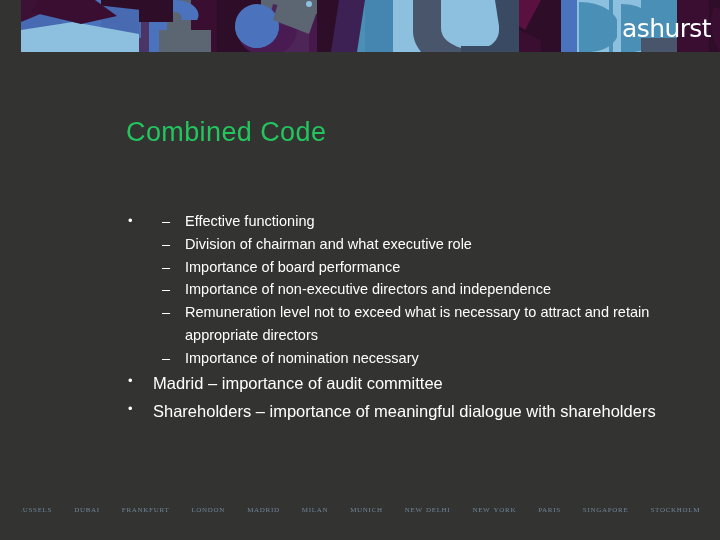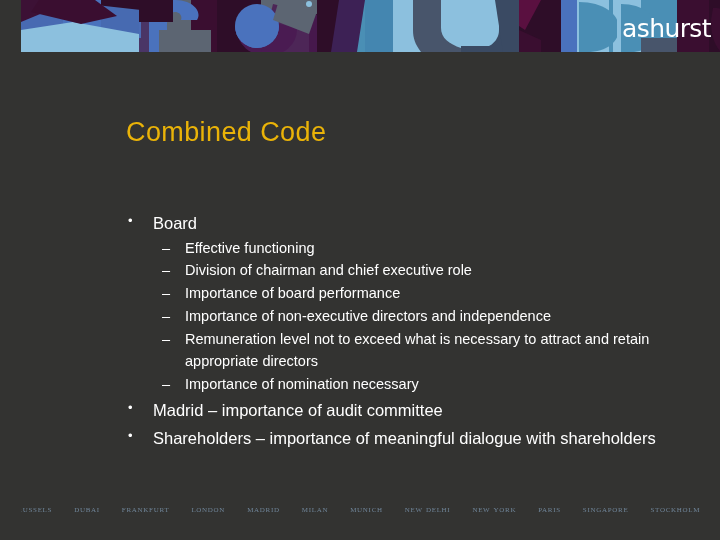--- a/index.html
+++ b/index.html
@@ -51,21 +51,21 @@
     letter-spacing: -0.6px;
     line-height: 1;
     white-space: nowrap;
   }
 
   
   .title {
     position: absolute;
     left: 105px;
     top: 116px;
-    color: #eab308;
+    color: #22c55e;
     font-size: 27px;
     font-weight: 400;
     letter-spacing: 0.4px;
     line-height: 1.2;
     white-space: nowrap;
   }
 
   
   .content {
     position: absolute;
@@ -221,29 +221,28 @@
     <div class="logo">ashurst</div>
   </div>
 
   <div class="title">Combined Code</div>
 
   <div class="content">
     <ul class="level1">
 
       <li class="lvl1">
         <span class="marker">•</span>
-        <span class="lvl1-text">Board</span>
         <ul class="level2">
           <li class="lvl2">
             <span class="marker">–</span>
             <span class="lvl2-text">Effective functioning</span>
           </li>
           <li class="lvl2">
             <span class="marker">–</span>
-            <span class="lvl2-text">Division of chairman and chief executive role</span>
+            <span class="lvl2-text">Division of chairman and what executive role</span>
           </li>
           <li class="lvl2">
             <span class="marker">–</span>
             <span class="lvl2-text">Importance of board performance</span>
           </li>
           <li class="lvl2">
             <span class="marker">–</span>
             <span class="lvl2-text">Importance of non-executive directors and independence</span>
           </li>
           <li class="lvl2">

